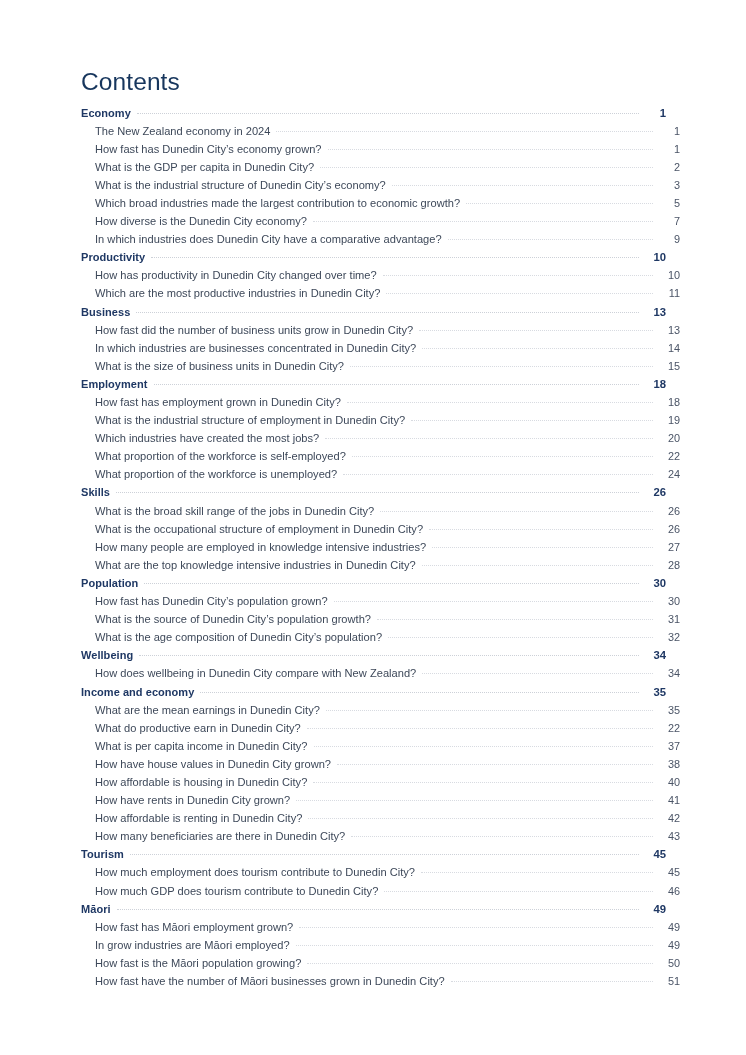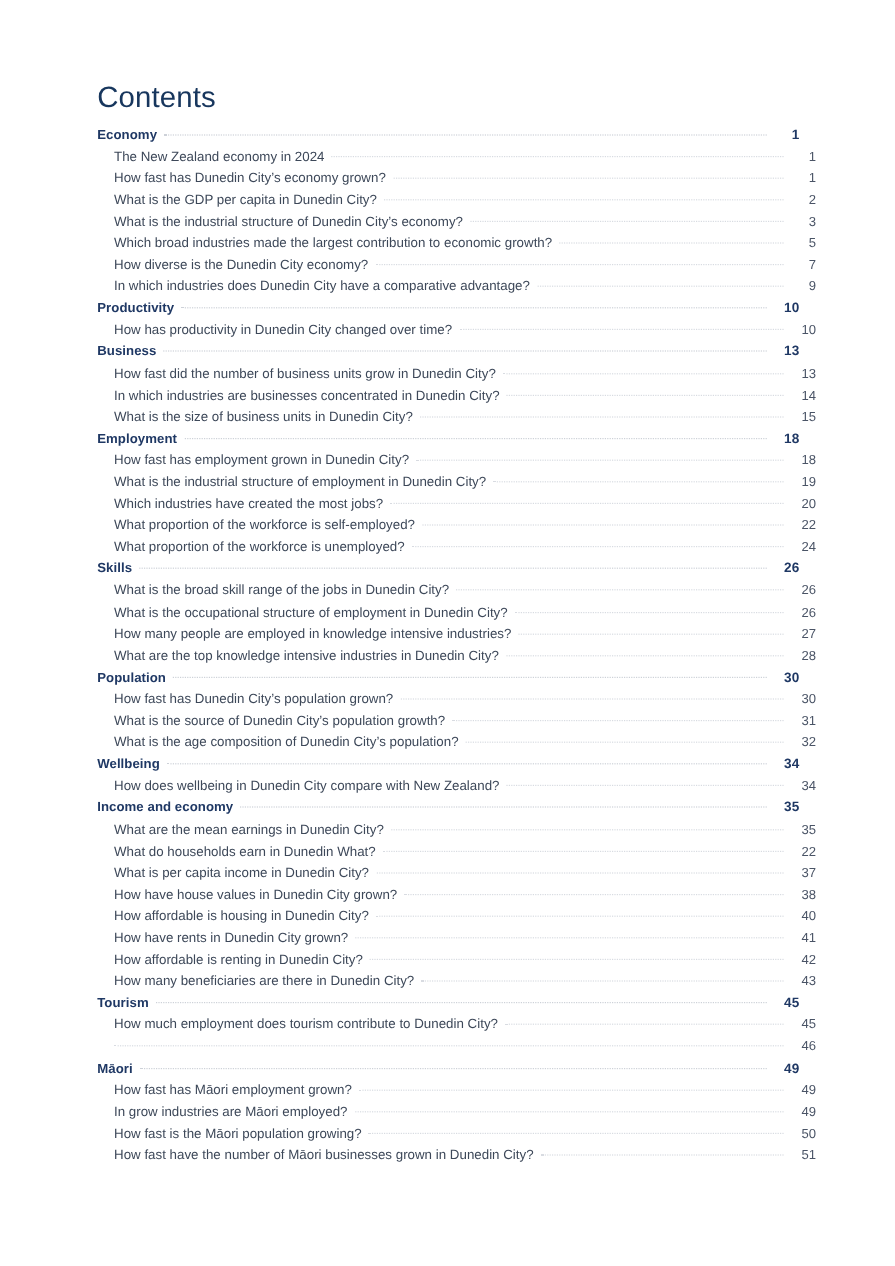--- a/index.html
+++ b/index.html
@@ -162,20 +162,25 @@
         <li class="toc-row lvl0">
           <span class="toc-label">Productivity</span>
           <span class="toc-leader"></span>
           <span class="toc-page">10</span>
         </li>
         <li class="toc-row lvl1">
           <span class="toc-label">How has productivity in Dunedin City changed over time?</span>
           <span class="toc-leader"></span>
           <span class="toc-page">10</span>
         </li>
+        <li class="toc-row lvl1">
+          <span class="toc-label">Which are the most productive industries in Dunedin City?</span>
+          <span class="toc-leader"></span>
+          <span class="toc-page">11</span>
+        </li>
         <li class="toc-row lvl0">
           <span class="toc-label">Business</span>
           <span class="toc-leader"></span>
           <span class="toc-page">13</span>
         </li>
         <li class="toc-row lvl1">
           <span class="toc-label">How fast did the number of business units grow in Dunedin City?</span>
           <span class="toc-leader"></span>
           <span class="toc-page">13</span>
         </li>
@@ -278,21 +283,21 @@
           <span class="toc-label">Income and economy</span>
           <span class="toc-leader"></span>
           <span class="toc-page">35</span>
         </li>
         <li class="toc-row lvl1">
           <span class="toc-label">What are the mean earnings in Dunedin City?</span>
           <span class="toc-leader"></span>
           <span class="toc-page">35</span>
         </li>
         <li class="toc-row lvl1">
-          <span class="toc-label">What do households earn in Dunedin What?</span>
+          <span class="toc-label">What do productive earn in Dunedin City?</span>
           <span class="toc-leader"></span>
           <span class="toc-page">22</span>
         </li>
         <li class="toc-row lvl1">
           <span class="toc-label">What is per capita income in Dunedin City?</span>
           <span class="toc-leader"></span>
           <span class="toc-page">37</span>
         </li>
         <li class="toc-row lvl1">
           <span class="toc-label">How have house values in Dunedin City grown?</span>
@@ -323,20 +328,21 @@
           <span class="toc-label">Tourism</span>
           <span class="toc-leader"></span>
           <span class="toc-page">45</span>
         </li>
         <li class="toc-row lvl1">
           <span class="toc-label">How much employment does tourism contribute to Dunedin City?</span>
           <span class="toc-leader"></span>
           <span class="toc-page">45</span>
         </li>
         <li class="toc-row lvl1">
+          <span class="toc-label">How much GDP does tourism contribute to Dunedin City?</span>
           <span class="toc-leader"></span>
           <span class="toc-page">46</span>
         </li>
         <li class="toc-row lvl0">
           <span class="toc-label">Māori</span>
           <span class="toc-leader"></span>
           <span class="toc-page">49</span>
         </li>
         <li class="toc-row lvl1">
           <span class="toc-label">How fast has Māori employment grown?</span>

